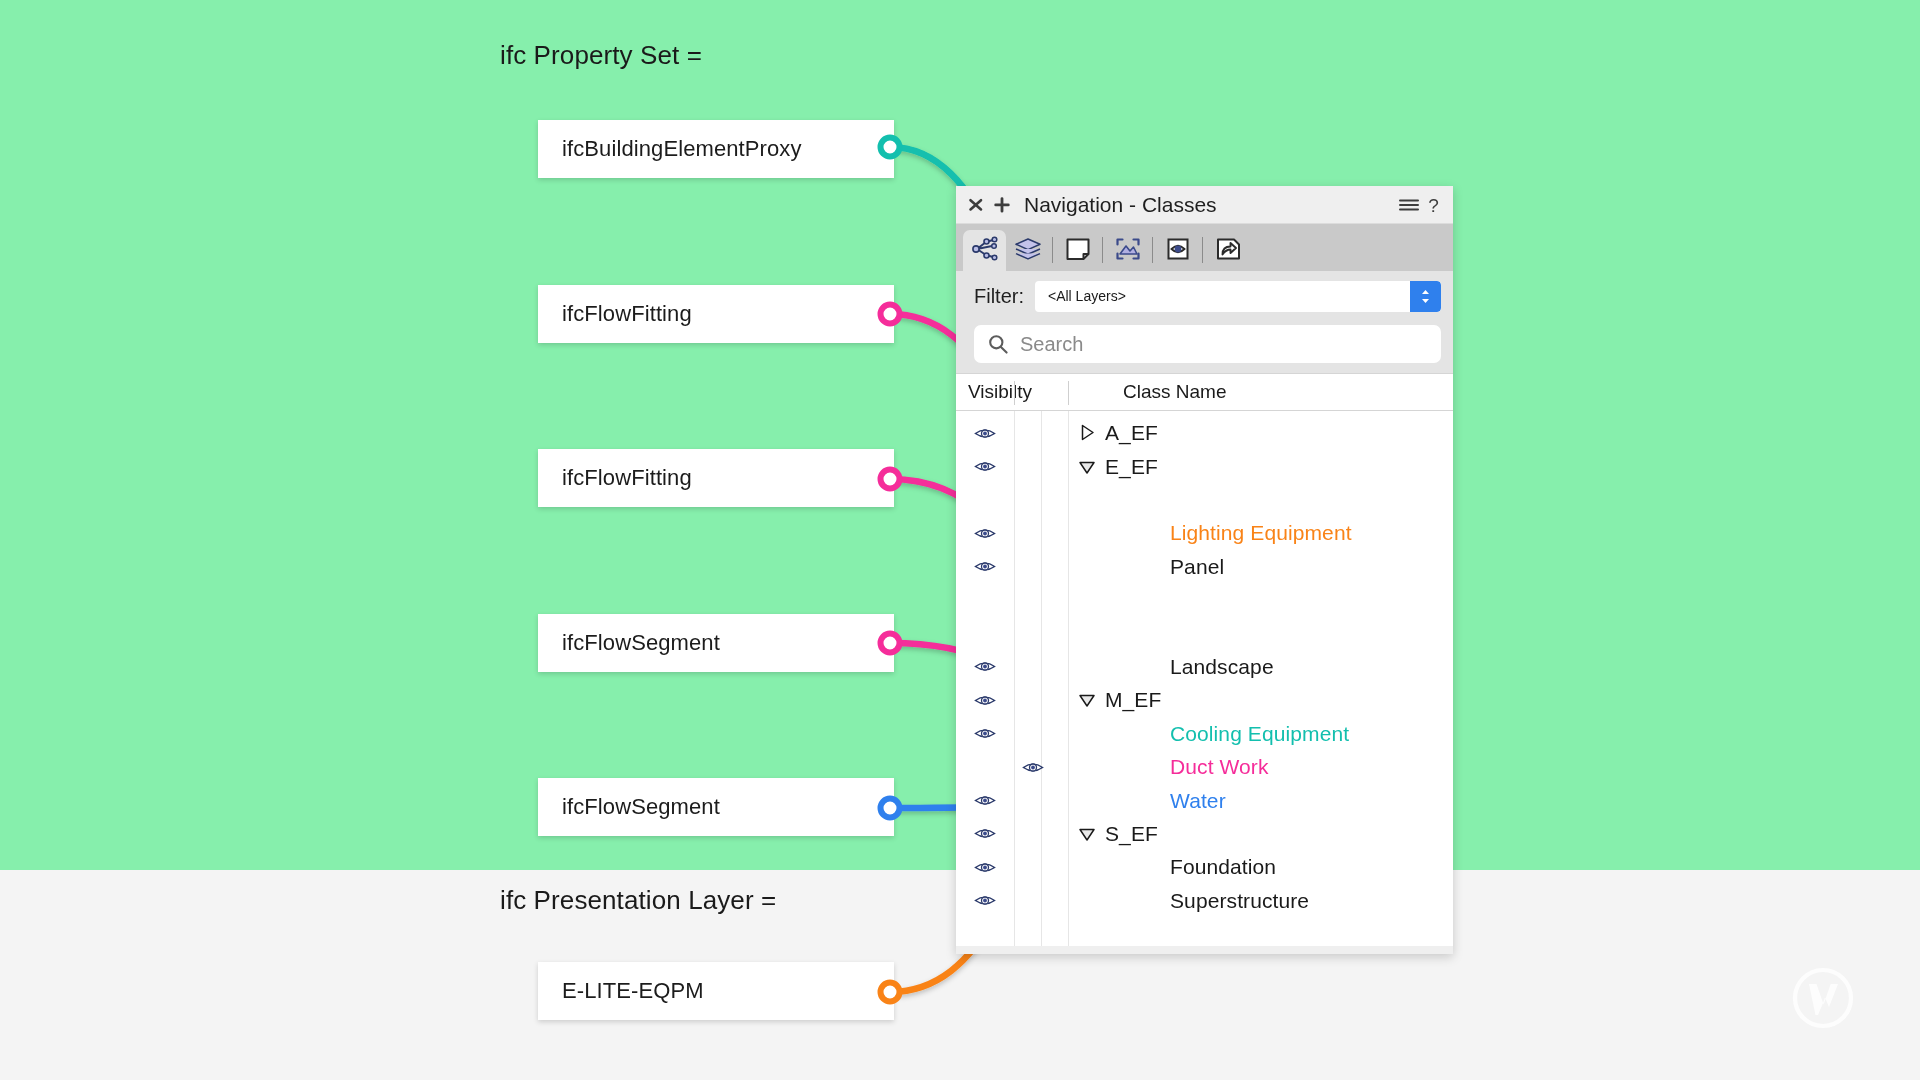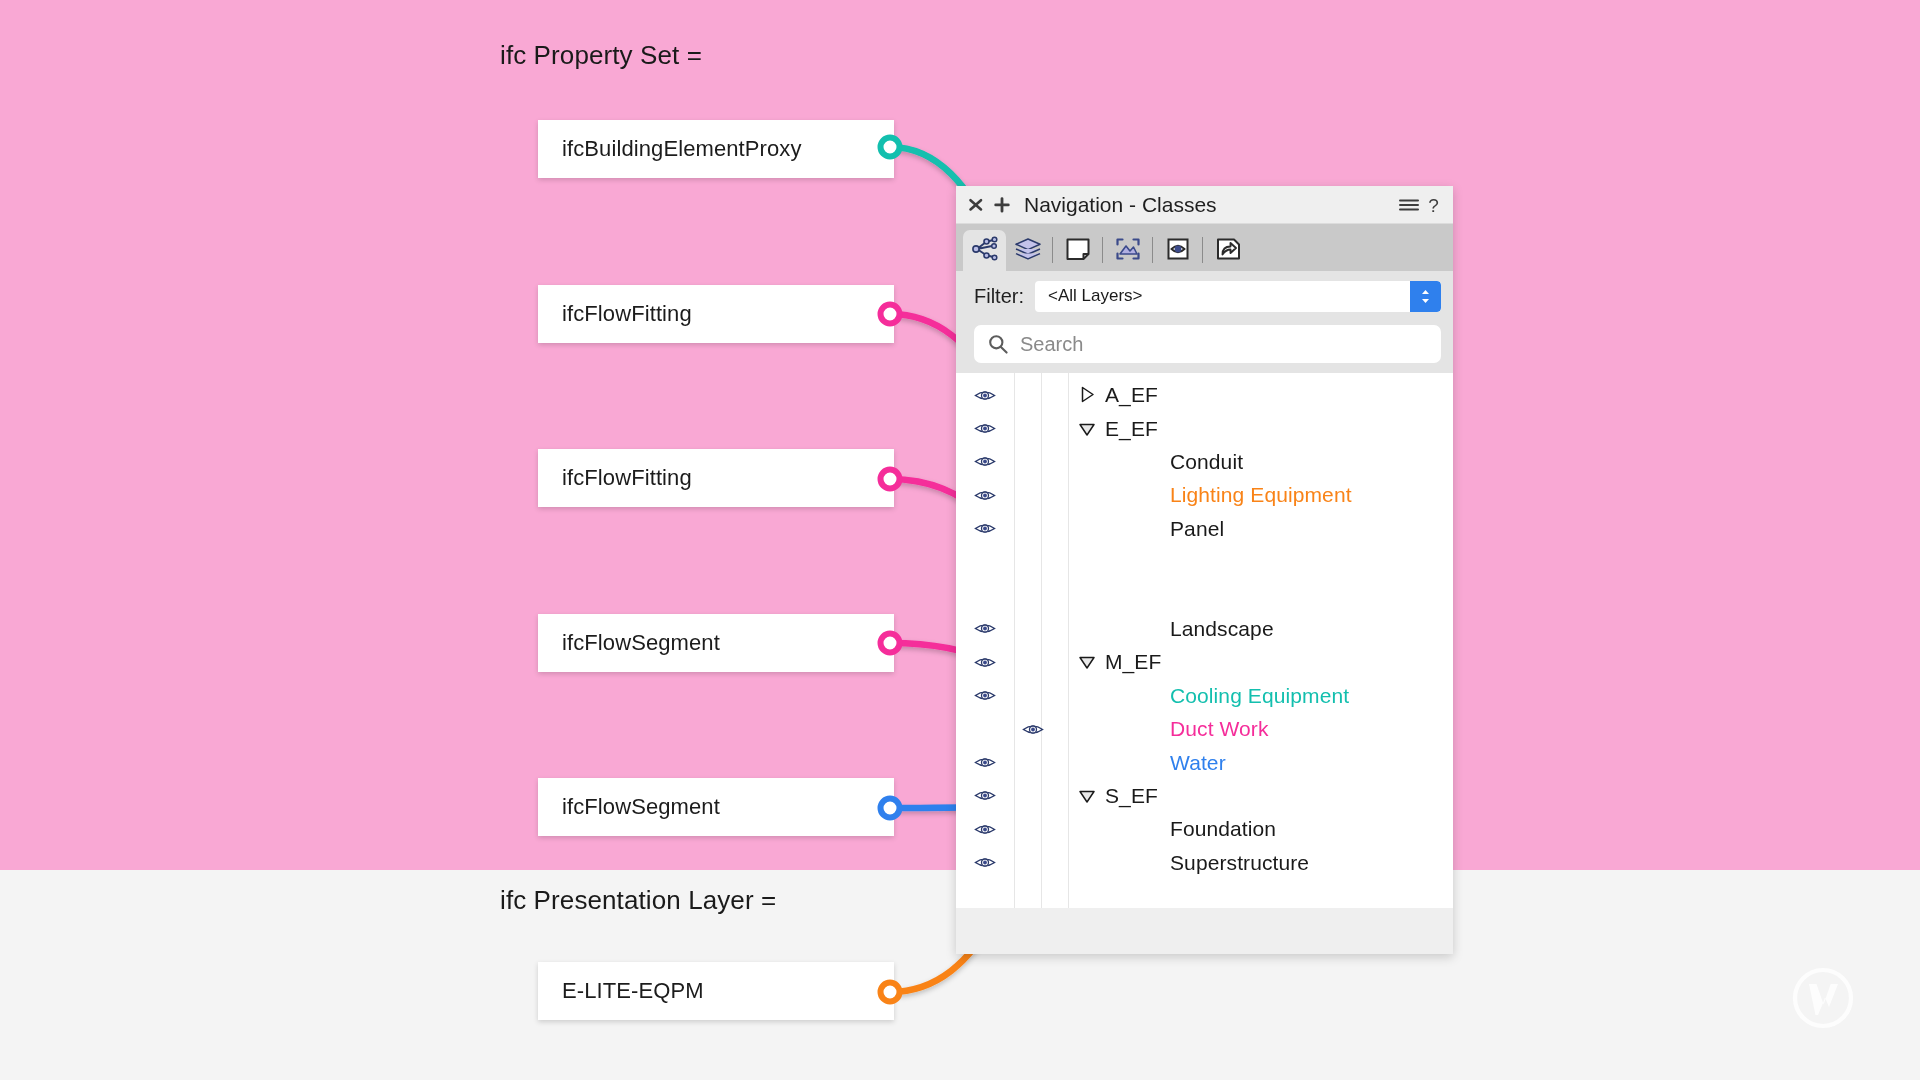--- a/index.html
+++ b/index.html
@@ -2,21 +2,21 @@
 <html><head>
 <meta charset="utf-8">
 <style>
   * { box-sizing: border-box; margin: 0; padding: 0; }
   html, body {
     width: 1920px; height: 1080px;
     background: #f4f4f4;
     font-family: "Liberation Sans", sans-serif;
     overflow: hidden;
   }
-  #stage { position: relative; width: 1920px; height: 870px; background: #f9a8d4; }
+  #stage { position: relative; width: 1920px; height: 870px; background: #86efac; }
 
   
   .caption {
     position: absolute;
     font-size: 26px;
     color: #1a1a1a;
     letter-spacing: .1px;
     white-space: nowrap;
   }
 
@@ -94,21 +94,21 @@
   .filter-label { font-size: 20px; color: #1f1f1f; margin-right: 11px; white-space: nowrap; }
   .filter-select {
     flex: 1; height: 31px;
     background: #ffffff;
     border-radius: 4px;
     display: flex; align-items: center;
     position: relative;
     overflow: hidden;
   }
   .filter-select .selval {
-    font-size: 17px; color: #1a1a1a; padding-left: 13px; white-space: nowrap;
+    font-size: 14px; color: #1a1a1a; padding-left: 13px; white-space: nowrap;
   }
   .stepper {
     position: absolute; right: 0; top: 0;
     width: 31px; height: 31px;
     background: #2f80ed;
     border-radius: 0 4px 4px 0;
     display: flex; align-items: center; justify-content: center;
   }
 
   .pal-search {
@@ -320,20 +320,26 @@
         <span class="ticon" style="width:22px;height:22px;">
           <svg width="22" height="22" viewBox="0 0 22 22">
             <circle cx="9.3" cy="9.3" r="6.1" stroke="#5c5c5c" stroke-width="2.1" fill="none"></circle>
             <path d="M13.9 13.9 L19.6 19.6" stroke="#5c5c5c" stroke-width="2.1" stroke-linecap="round"></path>
           </svg>
         </span>
         <span class="search-ph">Search</span>
       </div>
     </div>
 
+    <div class="tbl-head">
+      <span class="th" style="left:12px;">Visibilty</span>
+      <span class="th-div" style="left:58px;"></span>
+      <span class="th-div" style="left:112px;"></span>
+      <span class="th" style="left:167px;">Class Name</span>
+    </div>
 
     <div class="tbl-body" id="tbl-body">
       <span class="grid-line" style="left:58px;"></span>
       <span class="grid-line" style="left:85px;"></span>
       <span class="grid-line" style="left:112px;"></span>
     <div class="trow" style="top: 5.5px;">
           <span class="eye-cell">
             <svg width="22" height="15" viewBox="0 0 22 15">
               <path d="M1.4 7.5 Q11 0.8 20.6 7.5 Q11 14.2 1.4 7.5 Z" fill="#ffffff" stroke="#2b3a6b" stroke-width="1.4"></path>
               <circle cx="11" cy="7.5" r="3.5" fill="#ffffff" stroke="#2b3a6b" stroke-width="1.3"></circle>
@@ -351,30 +357,20 @@
               <path d="M1.4 7.5 Q11 0.8 20.6 7.5 Q11 14.2 1.4 7.5 Z" fill="#ffffff" stroke="#2b3a6b" stroke-width="1.4"></path>
               <circle cx="11" cy="7.5" r="3.5" fill="#ffffff" stroke="#2b3a6b" stroke-width="1.3"></circle>
               <circle cx="11" cy="7.5" r="1.9" fill="#3b4a8a"></circle>
             </svg>
           </span>
           <span class="tw-disc" style="left: 120px;"><svg width="22" height="22" viewBox="0 0 22 22">
               <path d="M4 6.5 H18 L11 17 Z" fill="#e9e9e9" stroke="#1a1a1a" stroke-width="1.5" stroke-linejoin="round"></path>
             </svg></span>
           <span class="tname" style="left: 149px; color: rgb(26, 26, 26);">E_EF</span>
         </div>
-        <div class="trow" style="top: 72.3px;">
-          <span class="eye-cell">
-            <svg width="22" height="15" viewBox="0 0 22 15">
-              <path d="M1.4 7.5 Q11 0.8 20.6 7.5 Q11 14.2 1.4 7.5 Z" fill="#ffffff" stroke="#2b3a6b" stroke-width="1.4"></path>
-              <circle cx="11" cy="7.5" r="3.5" fill="#ffffff" stroke="#2b3a6b" stroke-width="1.3"></circle>
-              <circle cx="11" cy="7.5" r="1.9" fill="#3b4a8a"></circle>
-            </svg>
-          </span>
-          <span class="tname" style="left: 214px; color: rgb(26, 26, 26);">Conduit</span>
-        </div>
         <div class="trow" style="top: 105.7px;">
           <span class="eye-cell">
             <svg width="22" height="15" viewBox="0 0 22 15">
               <path d="M1.4 7.5 Q11 0.8 20.6 7.5 Q11 14.2 1.4 7.5 Z" fill="#ffffff" stroke="#2b3a6b" stroke-width="1.4"></path>
               <circle cx="11" cy="7.5" r="3.5" fill="#ffffff" stroke="#2b3a6b" stroke-width="1.3"></circle>
               <circle cx="11" cy="7.5" r="1.9" fill="#3b4a8a"></circle>
             </svg>
           </span>
           <span class="tname" style="left: 214px; color: rgb(249, 131, 23);">Lighting Equipment</span>
         </div>

